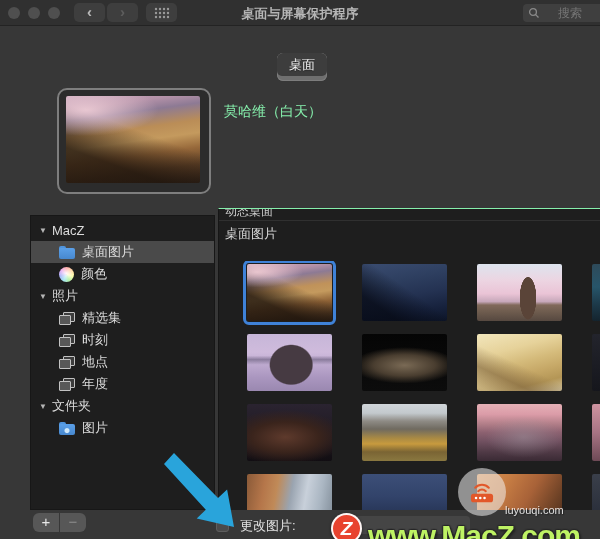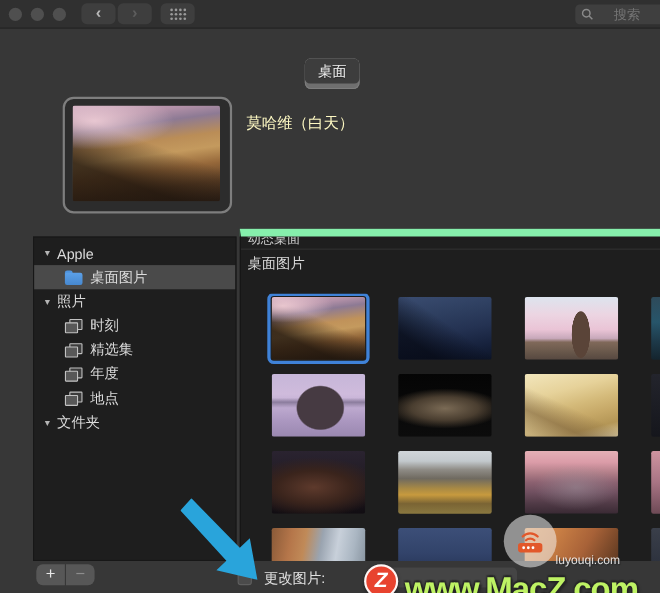--- a/index.html
+++ b/index.html
@@ -28,21 +28,21 @@
   
   .tabctl{position:absolute;top:53px;left:277px;height:28px;display:flex;background:#6f6f6f;
           border-radius:6px;box-shadow:0 0 0 1px #7d7d7d inset;overflow:hidden;}
   .tabseg{height:23px;line-height:23px;font-size:13px;color:#f2f2f2;padding:0 12px;text-shadow:0 1px 1px rgba(0,0,0,.4);}
   .tabseg.sel{background:#3d3d3d;border-radius:5px;}
 
   
   .preview-well{position:absolute;left:57px;top:88px;width:150px;height:102px;
                 border:2px solid #7e7e7e;border-radius:10px;background:#2c2c2c;}
   .preview-img{position:absolute;left:7px;top:6px;width:134px;height:87px;border-radius:2px;}
-  .preview-name{position:absolute;left:224px;top:103px;font-size:14px;color:#fef9c3;}
+  .preview-name{position:absolute;left:224px;top:103px;font-size:14px;color:#86efac;}
 
   
   .sidebar{position:absolute;left:30px;top:215px;width:185px;height:295px;background:#1e1e1e;
            border:1px solid #171717;box-sizing:border-box;overflow:hidden;padding-top:3px;}
   .sb-row{height:22px;display:flex;align-items:center;font-size:13px;color:#dcdcdc;}
   .sb-header{padding-left:8px;gap:5px;}
   .sb-header .tri{font-size:8px;color:#b5b5b5;}
   .sb-item{padding-left:28px;gap:7px;}
   .sb-item.sel{background:#4a4a4a;}
   .icon{flex:0 0 auto;display:inline-block;}
@@ -63,21 +63,21 @@
       border:1px solid #c2c2c2;border-radius:1px;background:#585858;z-index:1;}
 
   
   .plusminus{position:absolute;left:33px;top:513px;display:flex;}
   .pm{width:26px;height:19px;background:#575757;text-align:center;line-height:18px;font-size:15px;}
   .pm.plus{border-radius:6px 0 0 6px;color:#e8e8e8;margin-right:1px;}
   .pm.minus{border-radius:0 6px 6px 0;color:#8d8d8d;}
 
   
   .panel{position:absolute;left:218px;top:208px;width:382px;height:302px;background:#1e1e1e;
-         border-left:1px solid #161616;border-top:7px solid #86efac;box-sizing:border-box;overflow:hidden;}
+         border-left:1px solid #161616;border-top:1px solid #86efac;box-sizing:border-box;overflow:hidden;}
   .section-partial{position:absolute;top:0;left:0;right:0;height:11px;overflow:hidden;
          border-bottom:1px solid #303030;}
   .section-partial span{display:block;margin:-6px 0 0 6px;font-size:12px;color:#cfcfcf;}
   .section-header{position:absolute;top:12px;left:6px;font-size:13px;color:#dadada;line-height:26px;}
   .grid{position:absolute;top:52px;left:0;right:0;bottom:0;overflow:hidden;display:grid;
         grid-template-columns:repeat(4,85px);column-gap:30px;row-gap:13px;
         grid-auto-rows:57px;padding:3px 0 0 28px;}
   .thumb{width:85px;height:57px;border-radius:2px;}
   .thumb.sel{outline:3px solid #3f82d8;outline-offset:1px;}
 
@@ -129,20 +129,21 @@
             <circle cx="6" cy="6" r="1.2"></circle>
             <circle cx="10" cy="6" r="1.2"></circle>
             <circle cx="14" cy="6" r="1.2"></circle>
           <circle cx="2" cy="10" r="1.2"></circle>
             <circle cx="6" cy="10" r="1.2"></circle>
             <circle cx="10" cy="10" r="1.2"></circle>
             <circle cx="14" cy="10" r="1.2"></circle>
         </g>
       </svg>
     </div>
+    <div class="wintitle">桌面与屏幕保护程序</div>
     <div class="search">
       <svg width="12" height="12" viewBox="0 0 12 12">
         <circle cx="5" cy="5" r="3.4" fill="none" stroke="#8a8a8a" stroke-width="1.3"></circle>
         <line x1="7.6" y1="7.6" x2="10.5" y2="10.5" stroke="#8a8a8a" stroke-width="1.3"></line>
       </svg>
       <span class="ph">搜索</span>
     </div>
   </div>
 
   <div class="tabctl">
@@ -150,49 +151,57 @@
   </div>
 
   <div class="preview-well">
     <div class="preview-img" style="background: radial-gradient(90% 50% at 15% 16%, rgba(238, 205, 214, 0.9) 0%, rgba(238, 205, 214, 0) 60%), linear-gradient(200deg, rgba(0, 0, 0, 0) 42%, rgba(28, 19, 12, 0.78) 74%), linear-gradient(172deg, rgb(203, 168, 189) 0%, rgb(179, 145, 168) 14%, rgb(141, 122, 148) 24%, rgb(186, 141, 87) 40%, rgb(196, 154, 94) 52%, rgb(150, 104, 58) 66%, rgb(94, 64, 38) 82%, rgb(51, 36, 26) 100%);"></div>
   </div>
   <div class="preview-name">莫哈维（白天）</div>
 
   <div class="sidebar" id="sidebar">
       <div class="sb-row sb-header">
         <span class="tri">▼</span>
-        <span>Apple</span>
+        <span>MacZ</span>
       </div>
       <div class="sb-row sb-item sel">
         <span class="icon icon-folder"></span>
         <span>桌面图片</span>
       </div>
+      <div class="sb-row sb-item">
+        <span class="icon icon-wheel"></span>
+        <span>颜色</span>
+      </div>
       <div class="sb-row sb-header">
         <span class="tri">▼</span>
         <span>照片</span>
       </div>
       <div class="sb-row sb-item">
         <span class="icon icon-photos"></span>
+        <span>精选集</span>
+      </div>
+      <div class="sb-row sb-item">
+        <span class="icon icon-photos"></span>
         <span>时刻</span>
       </div>
       <div class="sb-row sb-item">
         <span class="icon icon-photos"></span>
-        <span>精选集</span>
+        <span>地点</span>
       </div>
       <div class="sb-row sb-item">
         <span class="icon icon-photos"></span>
         <span>年度</span>
-      </div>
-      <div class="sb-row sb-item">
-        <span class="icon icon-photos"></span>
-        <span>地点</span>
       </div>
       <div class="sb-row sb-header">
         <span class="tri">▼</span>
         <span>文件夹</span>
+      </div>
+      <div class="sb-row sb-item">
+        <span class="icon icon-folder-image"></span>
+        <span>图片</span>
       </div>
     </div>
 
   <div class="plusminus">
     <div class="pm plus">+</div>
     <div class="pm minus">−</div>
   </div>
 
   <div class="panel">
     <div class="section-partial">

